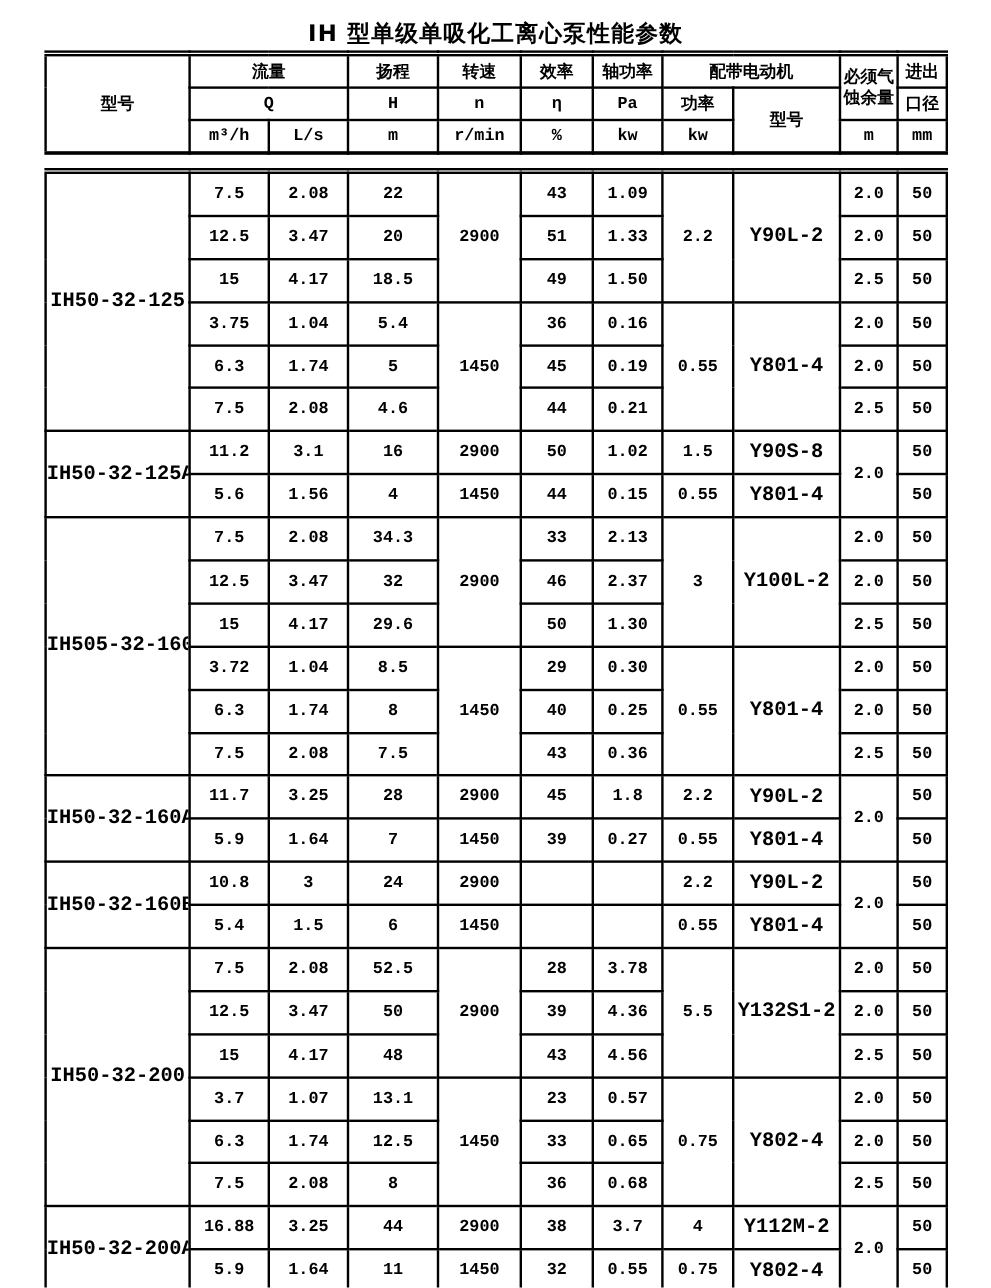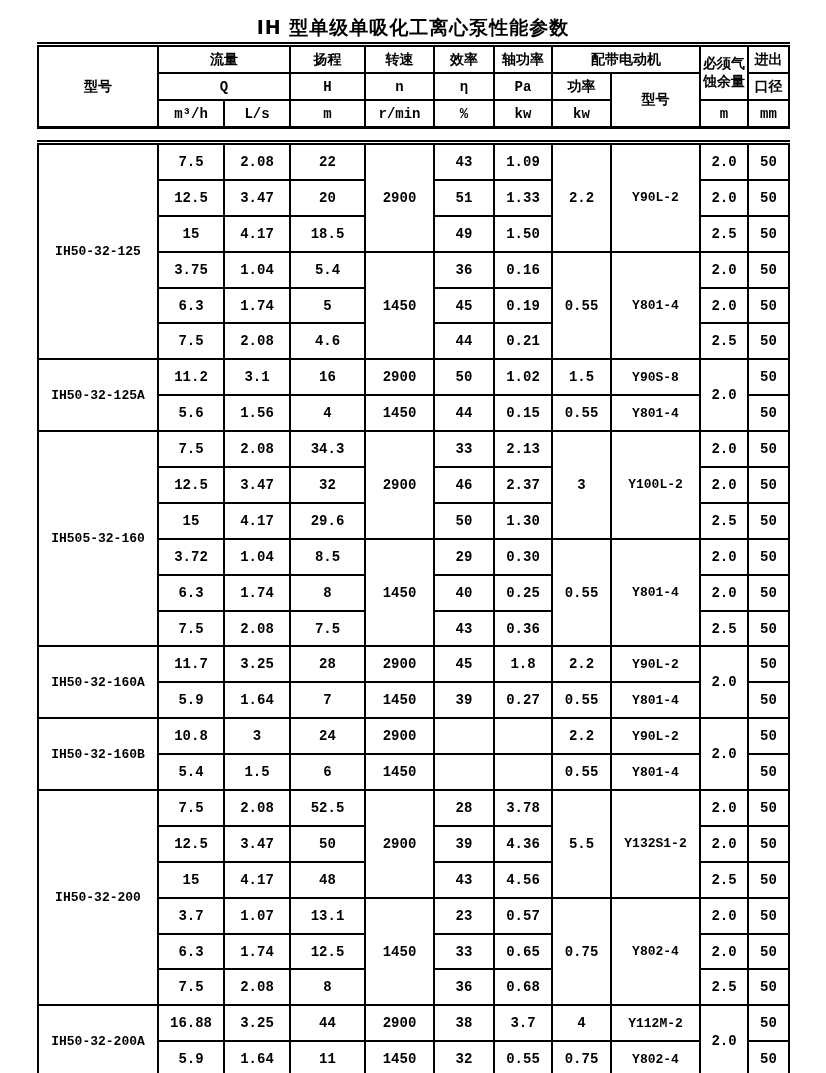--- a/index.html
+++ b/index.html
@@ -40,21 +40,21 @@
     border-bottom: 3px solid #000;
   }
   table.hdr td { height: 25px; font-family: Liberation Sans, sans-serif; }
   table.hdr td.latin { font-family: "Liberation Mono", monospace; }
   table.bdy {
     margin-top: 11px;
     border-top: 5px double #000;
     border-bottom: 3px solid #000;
   }
   table.bdy td { height: 33.9px; font-family: "Liberation Mono", monospace; }
-  table.bdy td.model { font-size: 13px; }
+  table.bdy td.model { font-size: 17px; }
 </style>
 </head>
 <body>
 
 <div class="page">
 
   <div class="title">IH 型单级单吸化工离心泵性能参数</div>
 
   <table class="tbl hdr">
     <colgroup>

